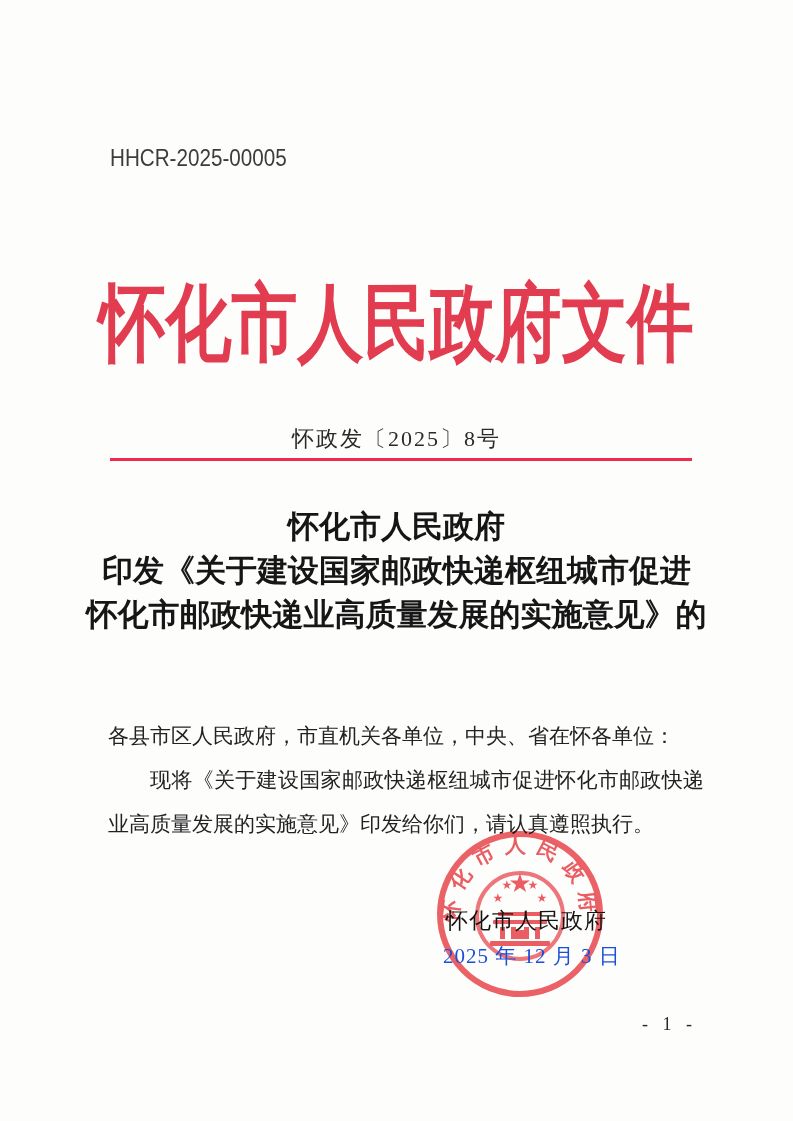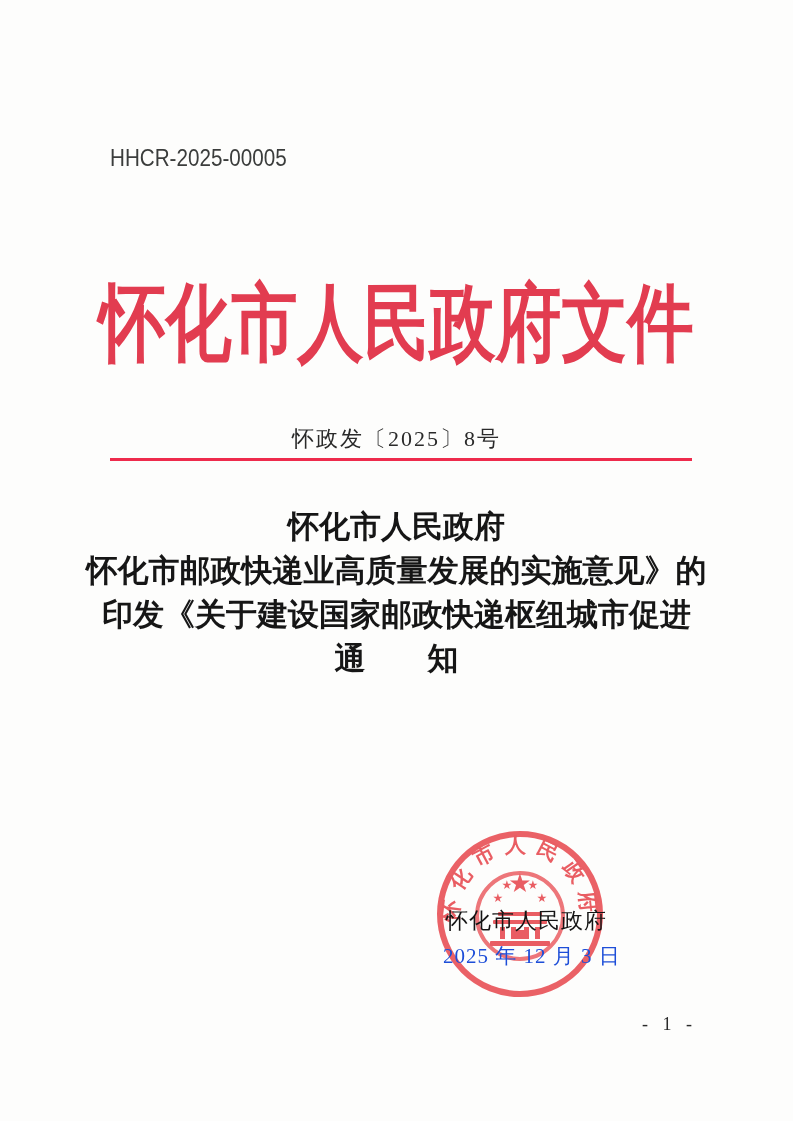--- a/index.html
+++ b/index.html
@@ -79,25 +79,28 @@
   <div class="ref-number">HHCR-2025-00005</div>
 
   <div class="letterhead" style="color: rgb(226, 60, 80);">怀化市人民政府文件</div>
 
   <div class="doc-number">怀政发〔2025〕8号</div>
 
   <div class="red-line" style="background: rgb(238, 43, 76);"></div>
 
   <div class="notice-title">
     <div>怀化市人民政府</div>
+    <div>印发《关于建设国家邮政快递枢纽城市促进</div>
     <div>怀化市邮政快递业高质量发展的实施意见》的</div>
-    <div>印发《关于建设国家邮政快递枢纽城市促进</div>
-    <div>通　　知</div>
   </div>
 
+  <div class="body-block">
+    <p class="salutation">各县市区人民政府，市直机关各单位，中央、省在怀各单位：</p>
+    <p class="para">现将《关于建设国家邮政快递枢纽城市促进怀化市邮政快递业高质量发展的实施意见》印发给你们，请认真遵照执行。</p>
+  </div>
 
   <svg class="seal" viewBox="0 0 172 172">
     <g>
       <circle cx="86" cy="86" r="80" fill="none" stroke="#ea4c52" stroke-width="6"></circle>
     </g>
     <path id="sealArc" d="M 27.7 107.2 A 62 62 0 1 1 144.3 107.2" fill="none"></path>
     <text font-size="21" font-weight="700" fill="#e9484e" letter-spacing="9" style="font-family:'Liberation Serif',serif;">
       <textPath href="#sealArc" startOffset="50%" text-anchor="middle">怀化市人民政府</textPath>
     </text>
     <g fill="#e9484e" style="font-family:'DejaVu Sans',sans-serif;">

